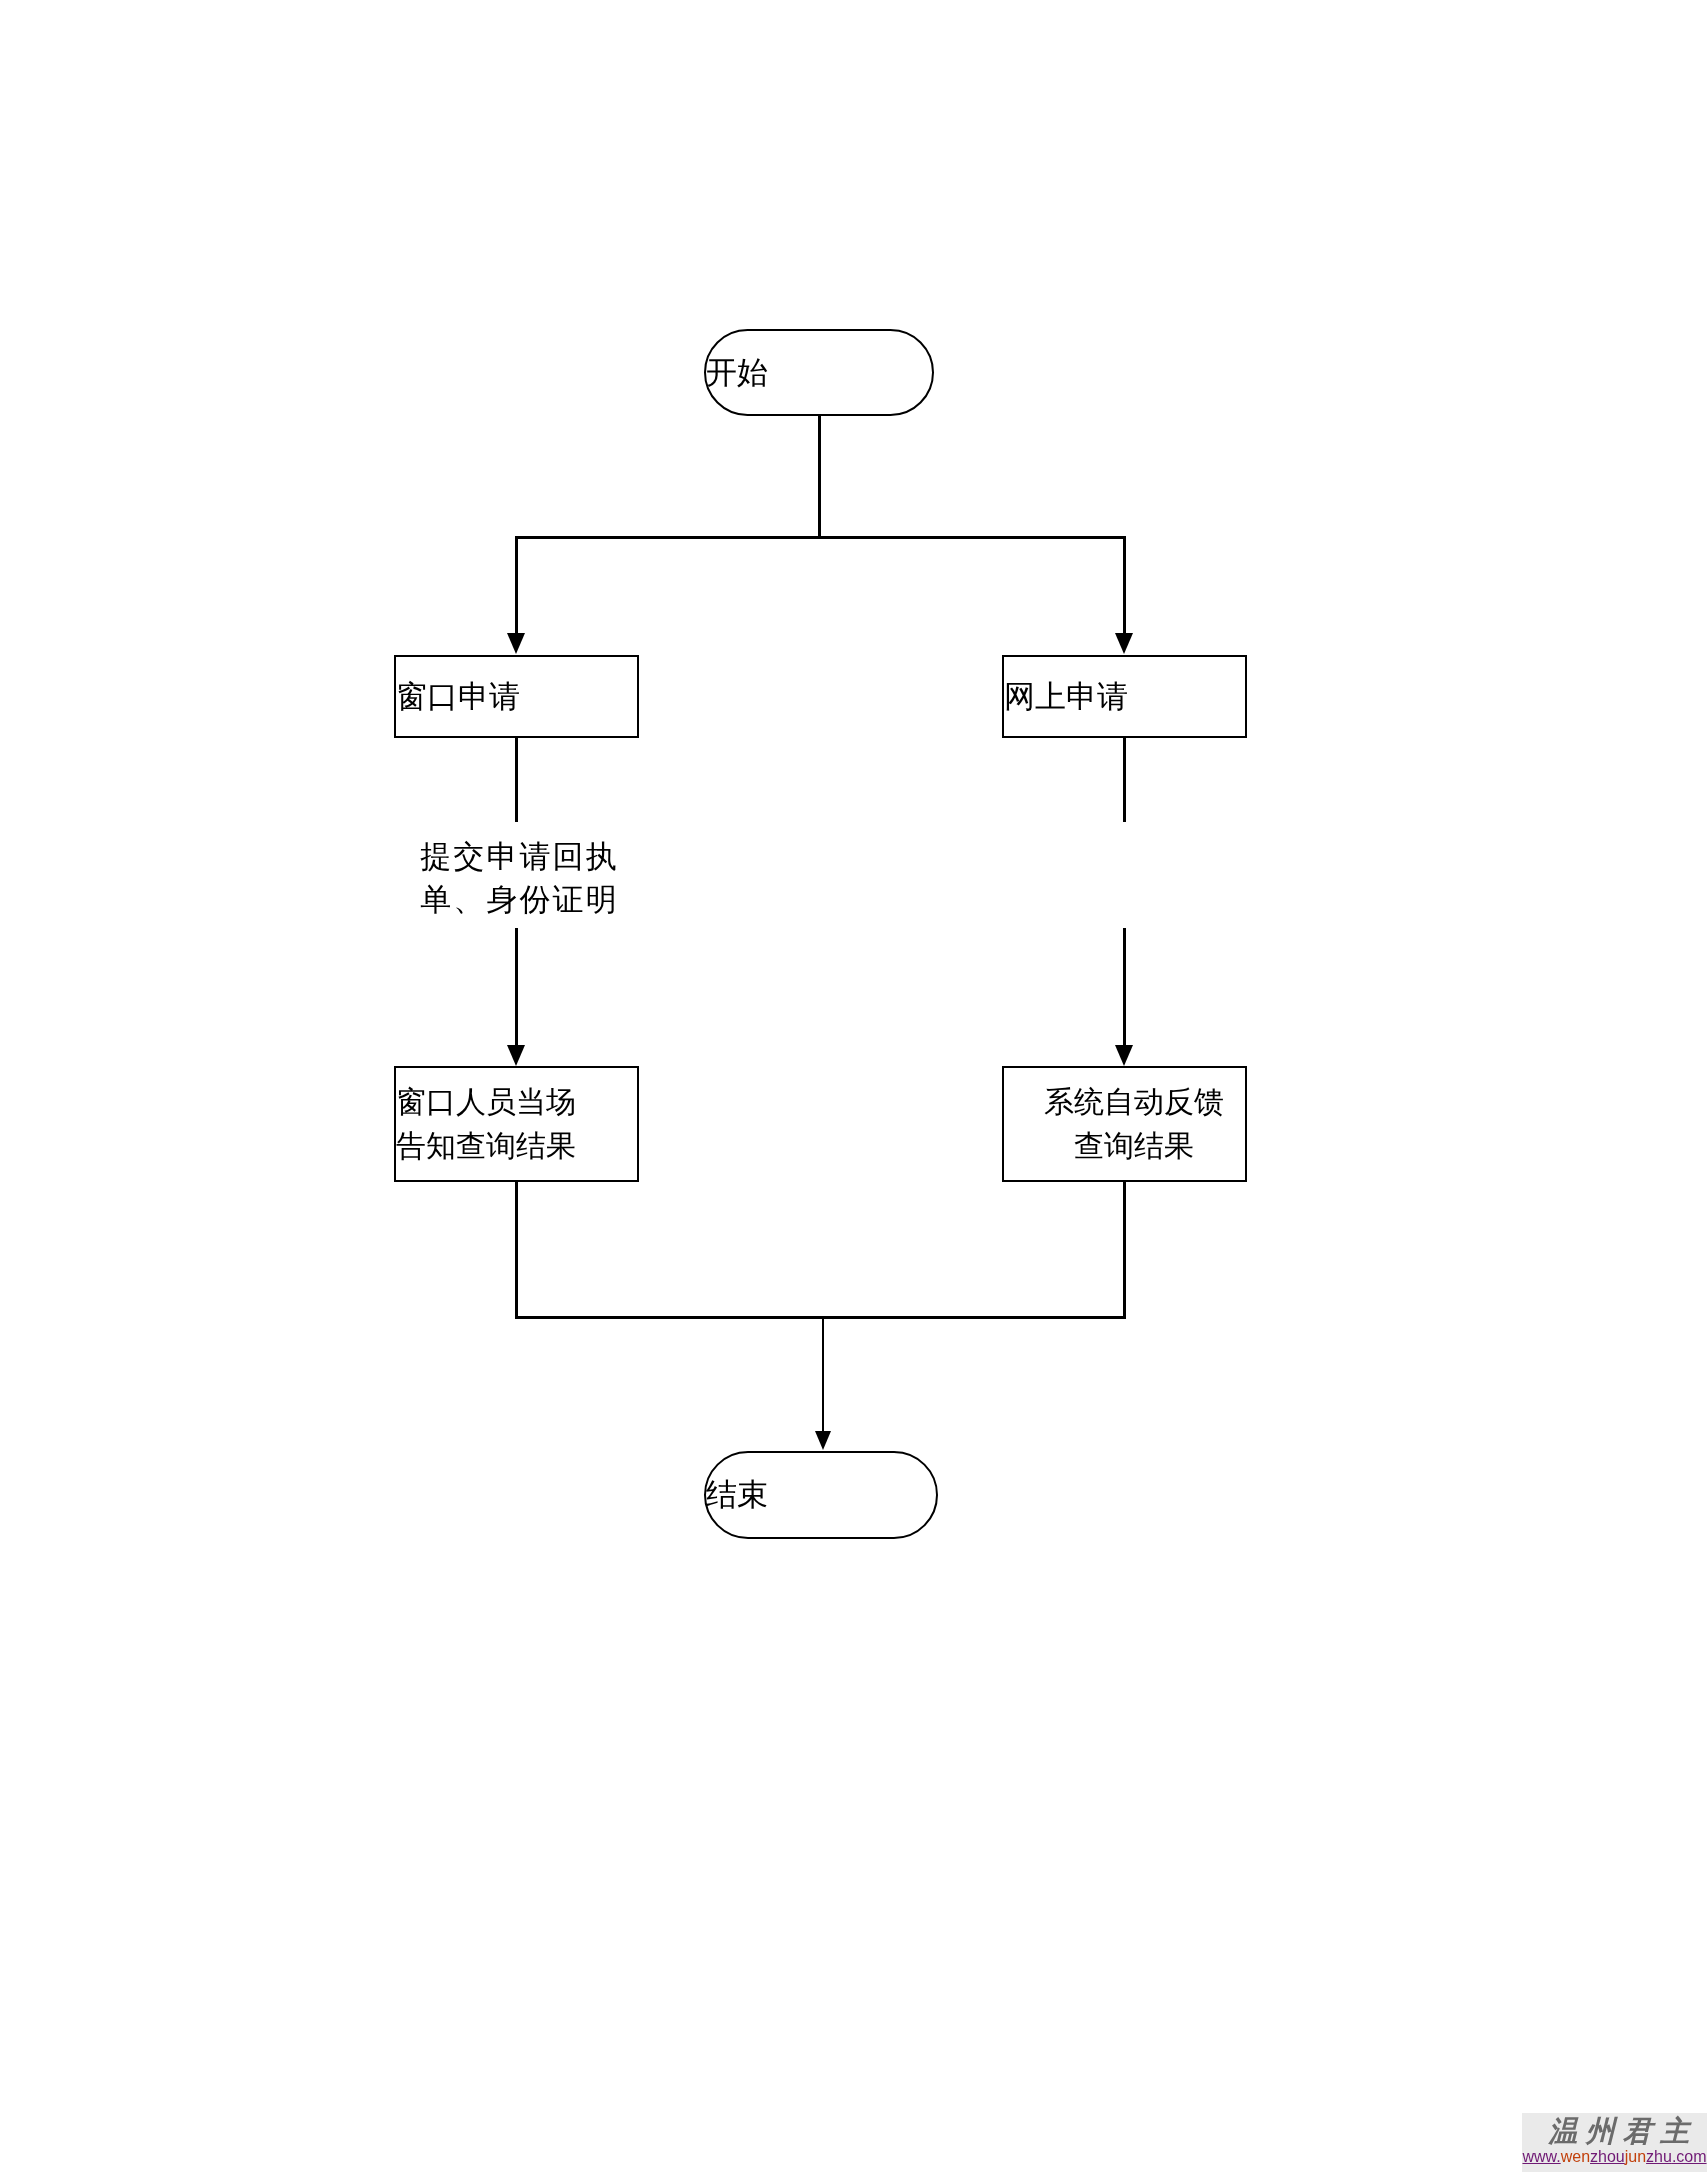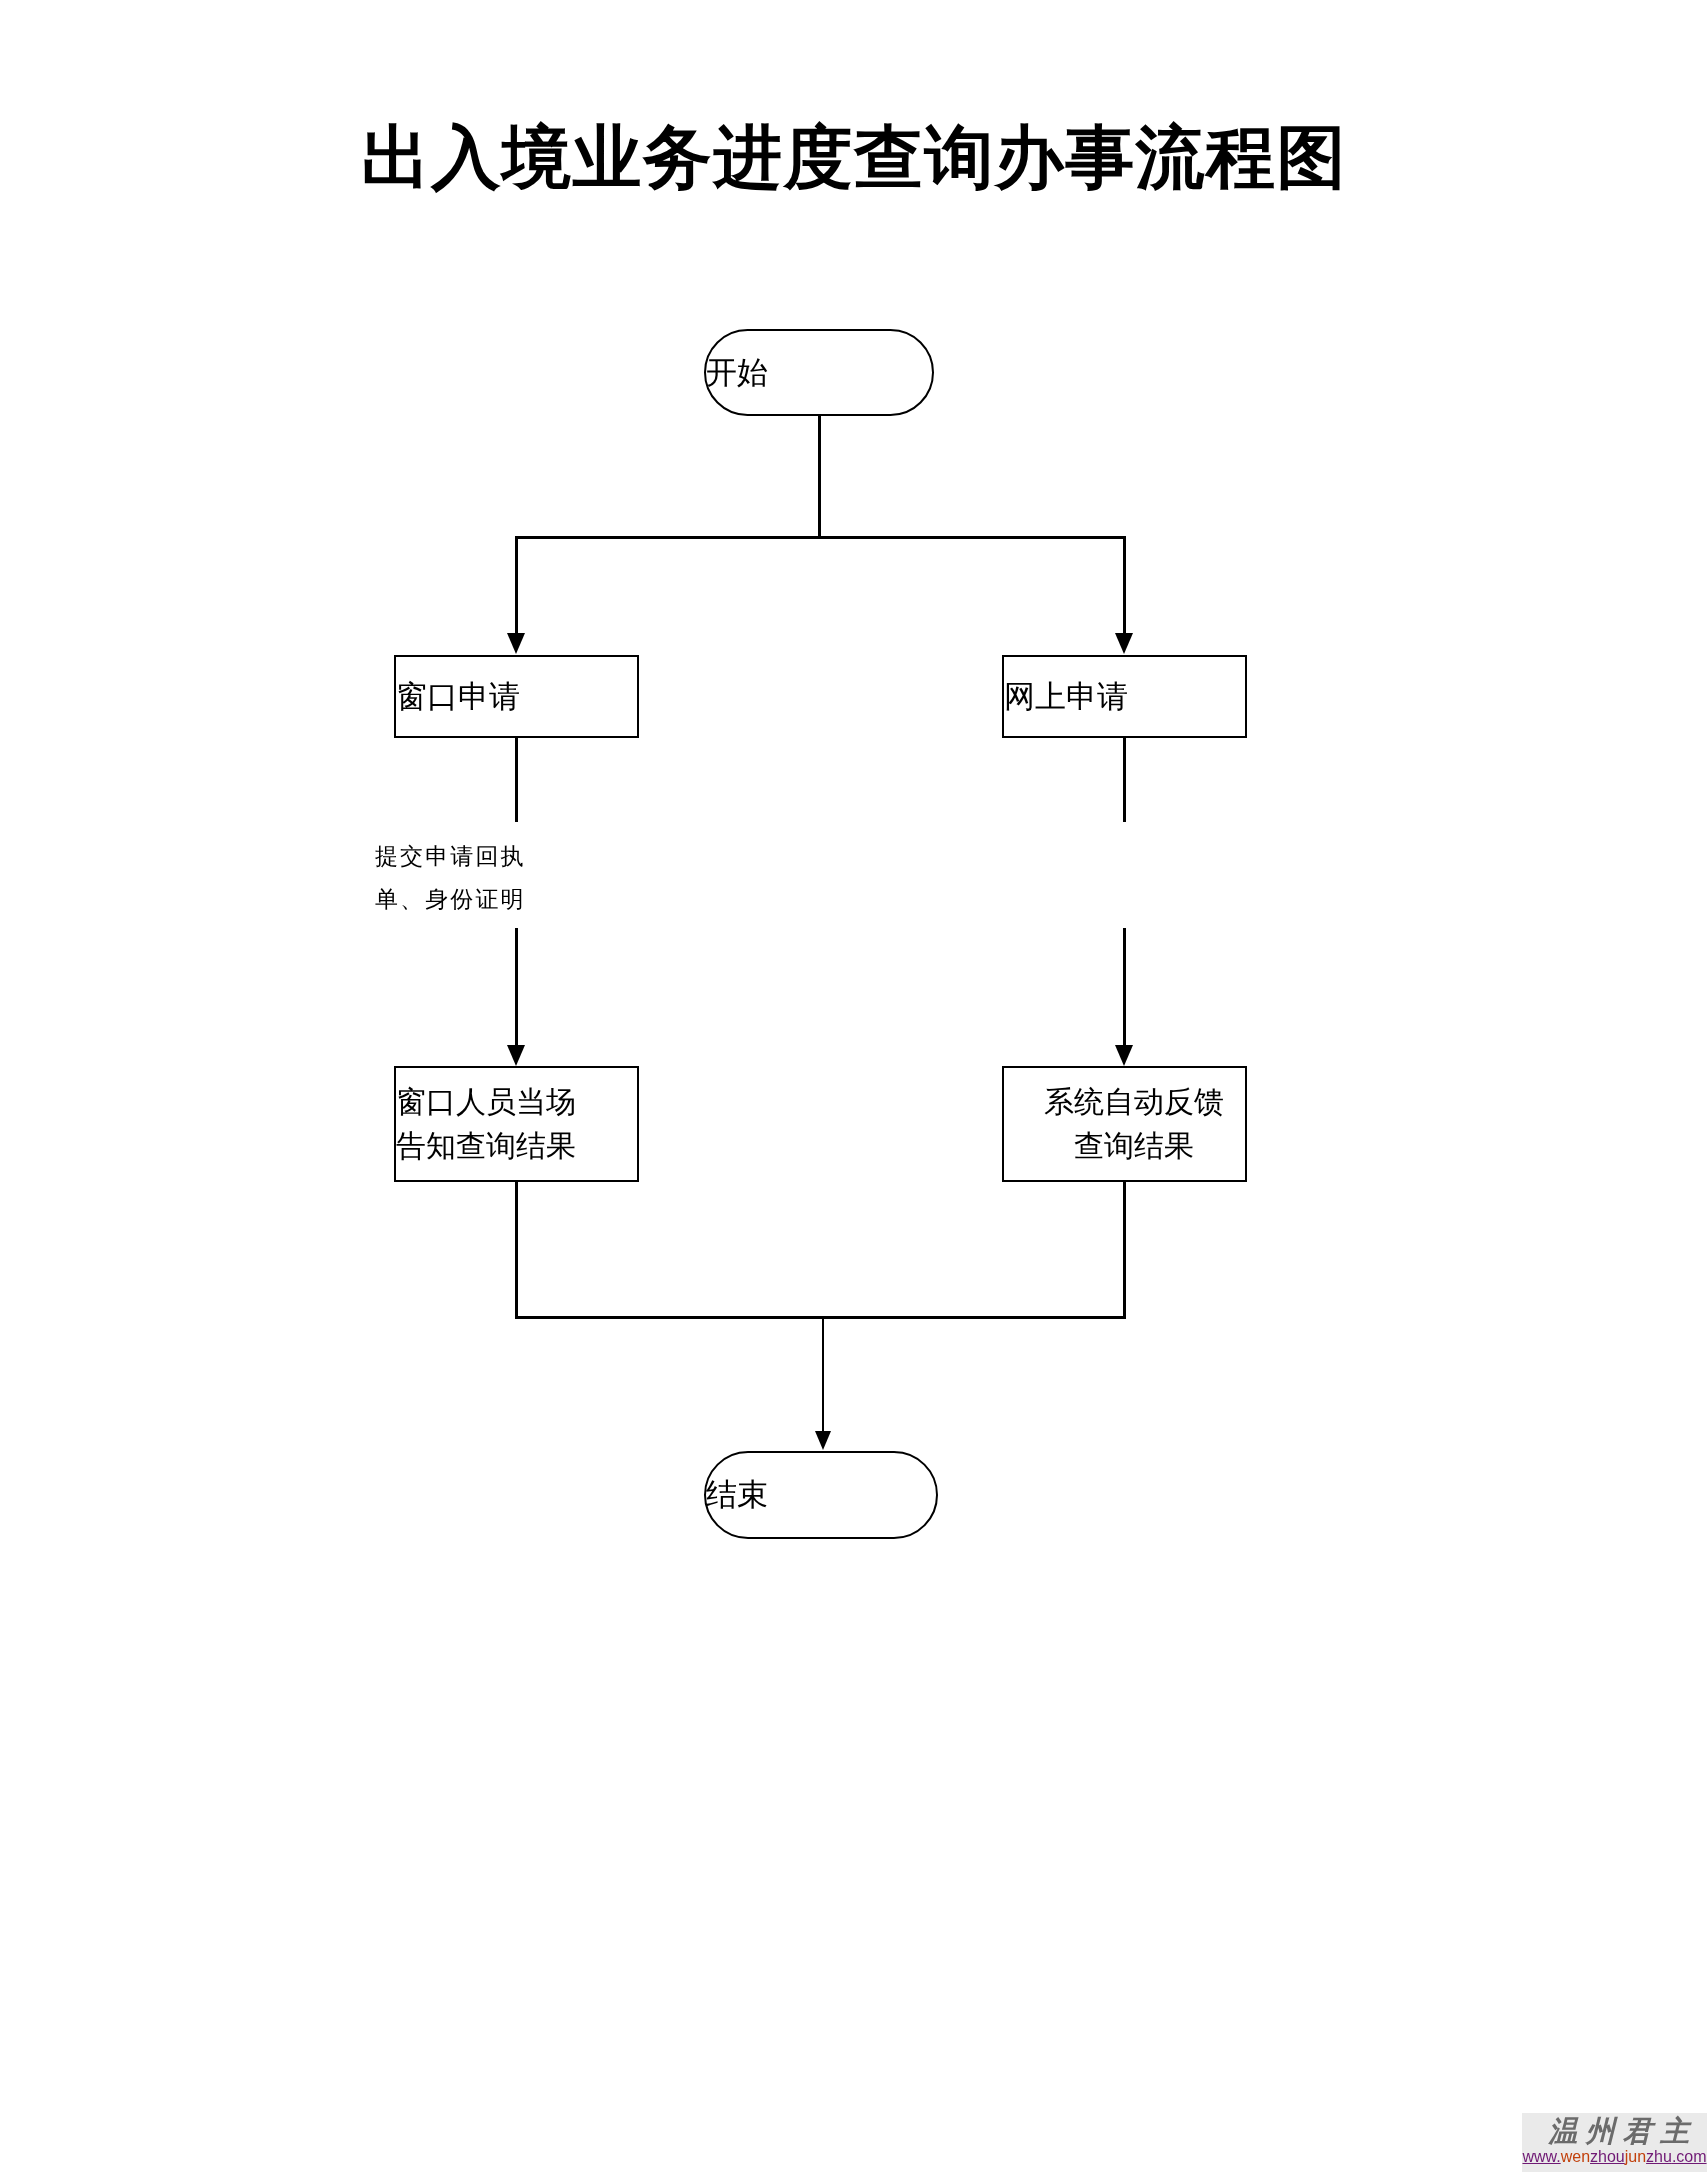--- a/index.html
+++ b/index.html
@@ -49,21 +49,22 @@
     border-top: 21.3px solid #000000;
   }
   .arrow-down.small {
     border-left-width: 8.3px;
     border-right-width: 8.3px;
     border-top-width: 19px;
   }
   .edge-label {
     position: absolute;
     width: 289px;
-    font-size: 23px;
+    text-align: center;
+    font-size: 31px;
     line-height: 43px;
     letter-spacing: 2.1px;
   }
   .watermark {
     position: absolute;
     left: 1522px;
     top: 2113px;
     width: 185px;
     height: 59px;
     background: #eaeaea;
@@ -89,21 +90,20 @@
     white-space: nowrap;
   }
   .seg-gray  { color: #701a75; text-decoration: underline; }
   .seg-green { color: #c2410c; }
 </style>
 </head>
 <body>
 
 <div class="page">
 
-  <h1 class="title">出入境业务进度查询办事流程图</h1>
 
   <div class="node stadium" style="left:704px; top:329px; width:230px; height:87px;">
     <span>开始</span>
   </div>
 
   <div class="vline" style="left:818px; top:416px; height:121px;"></div>
   <div class="hline" style="left:515px; top:536px; width:611px;"></div>
 
   <div class="vline" style="left:515px; top:537px; height:97px;"></div>
   <div class="arrow-down" style="left:507px; top:633px;"></div>

